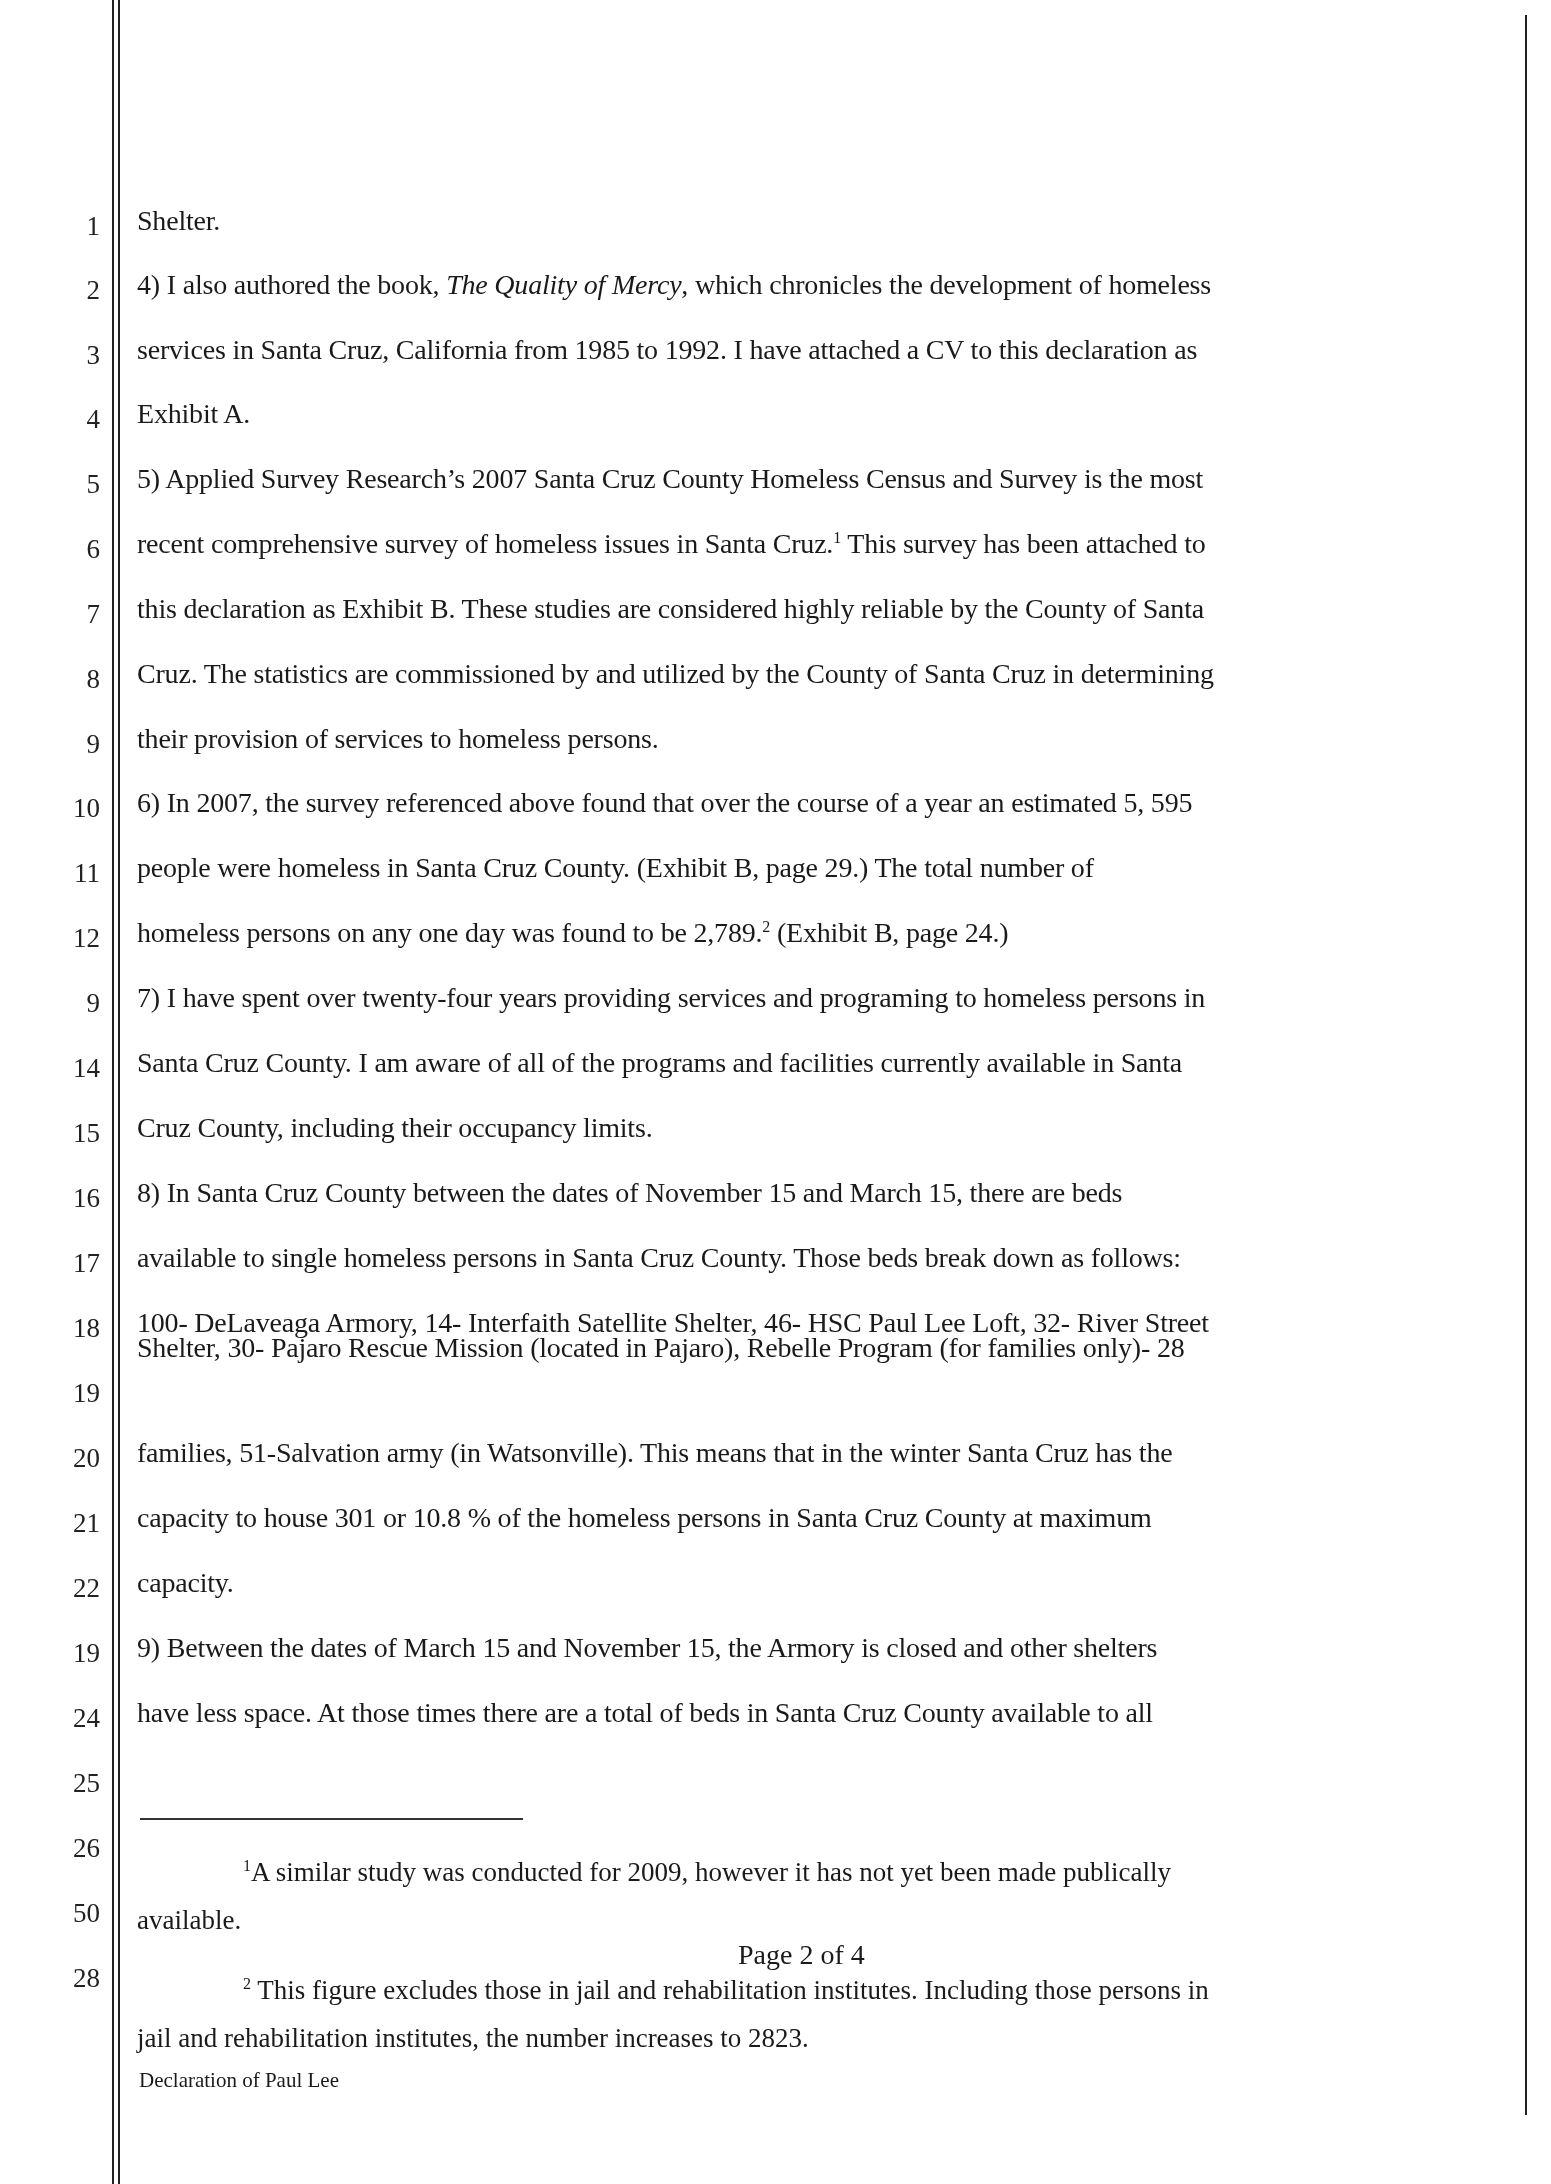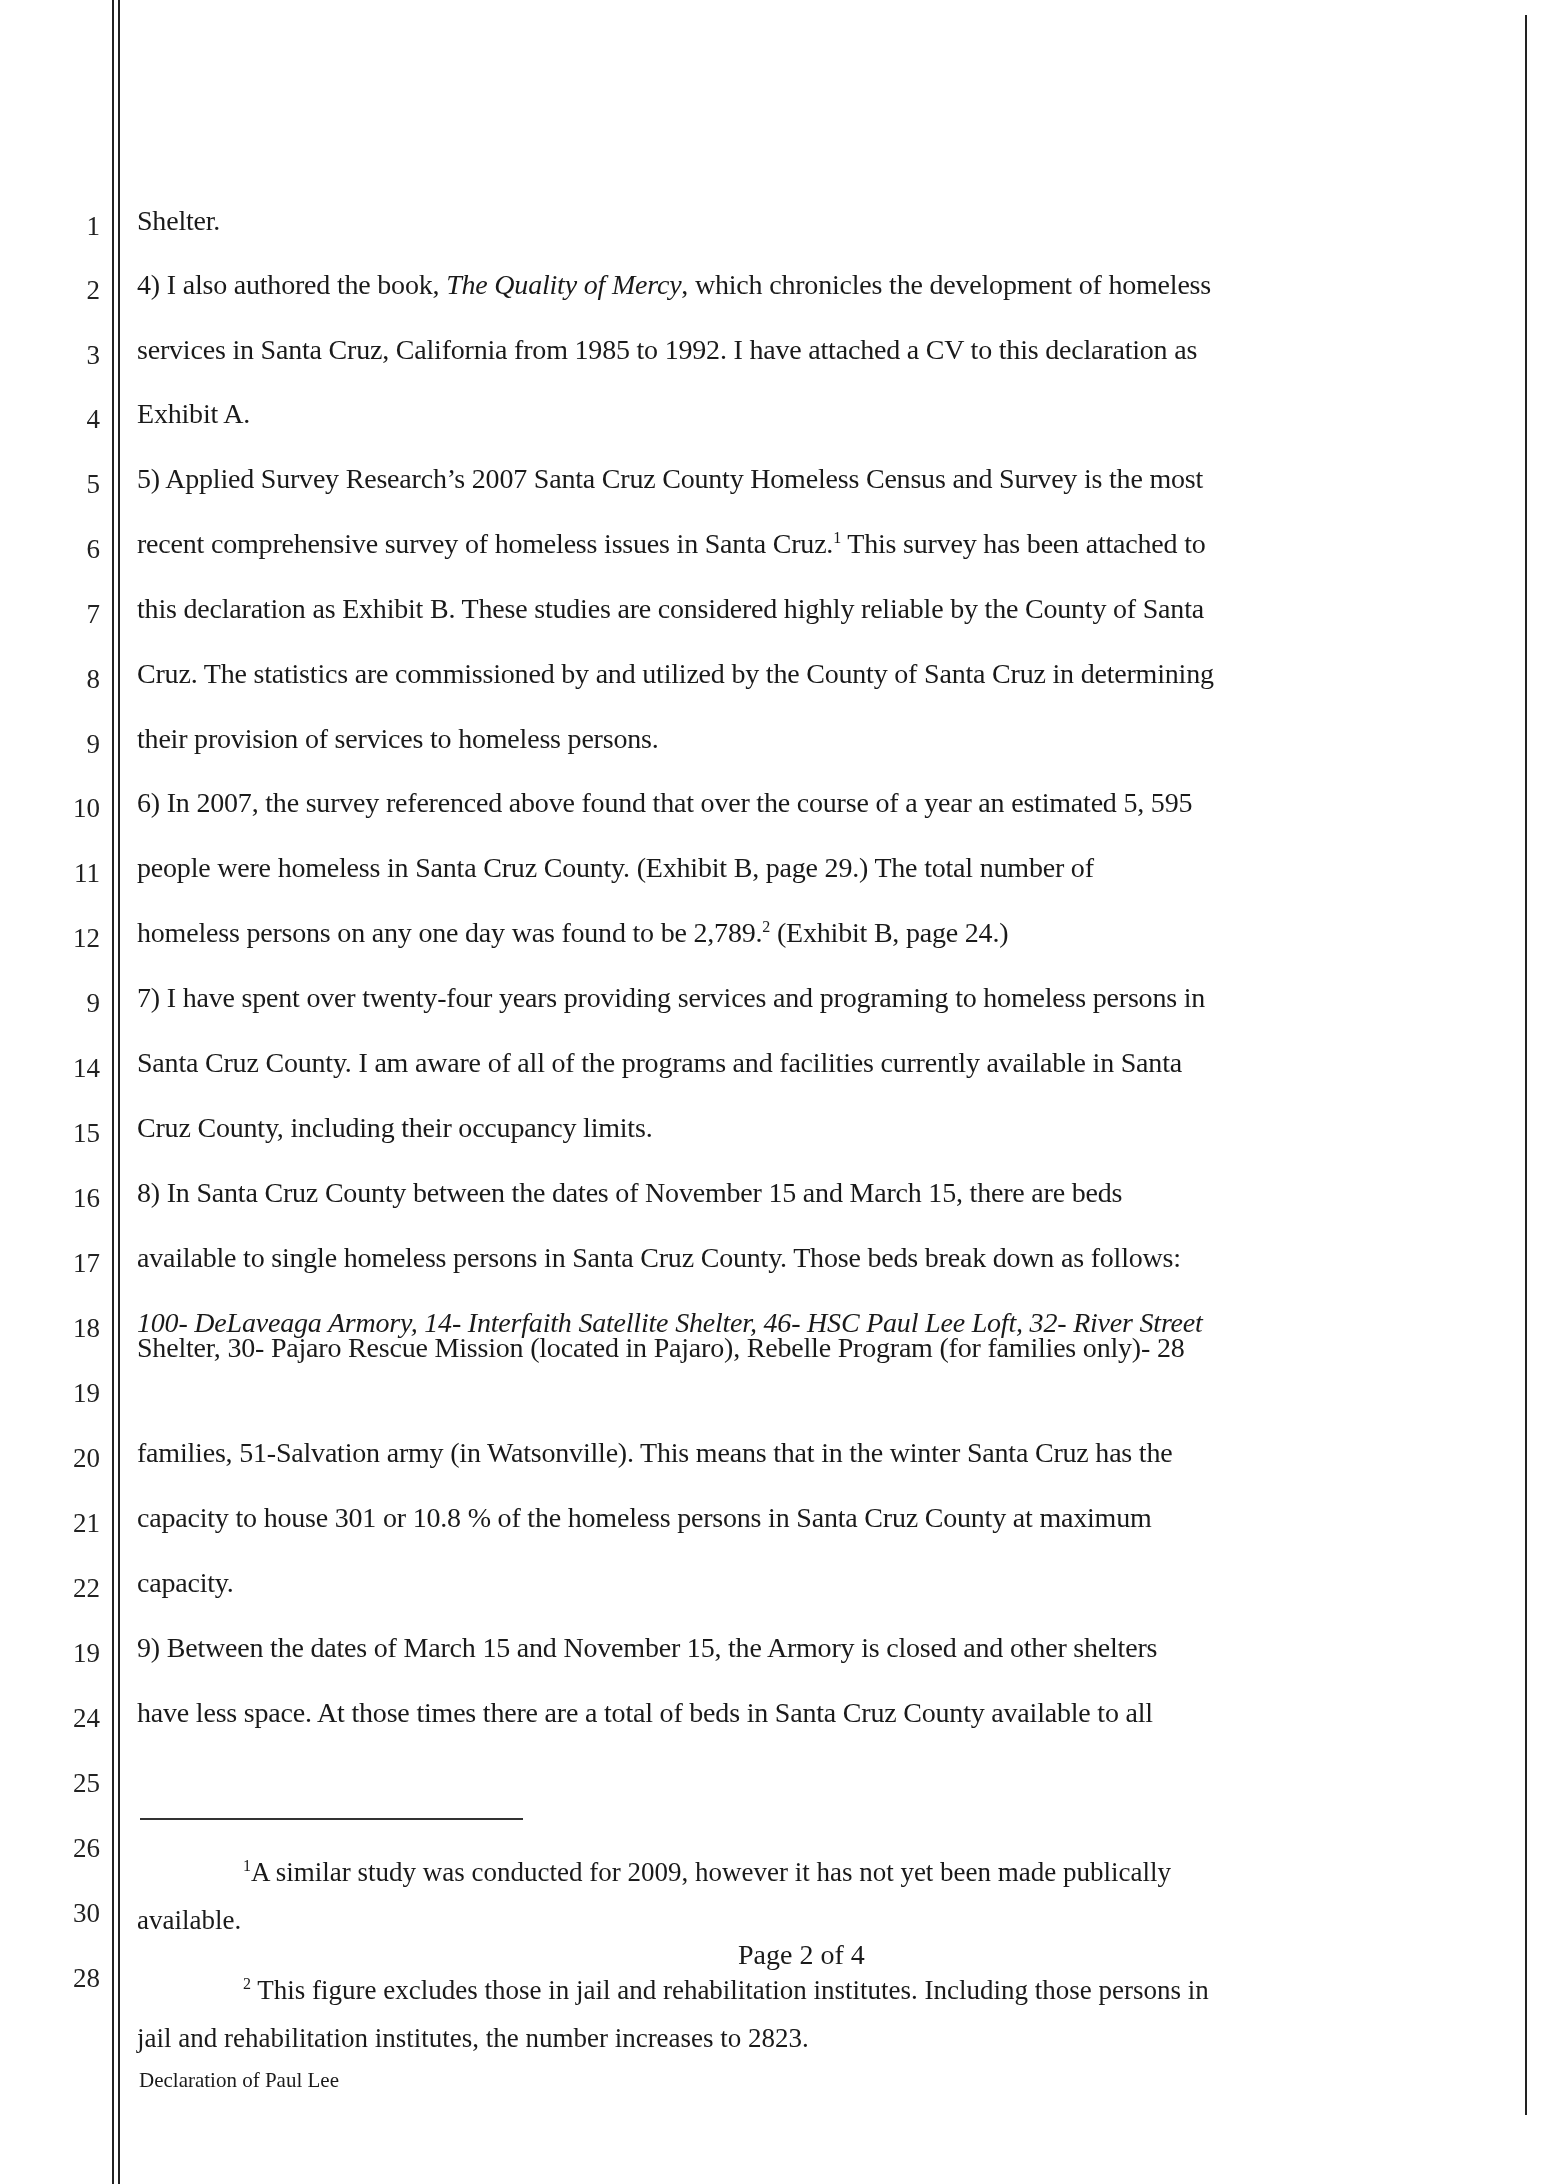--- a/index.html
+++ b/index.html
@@ -43,21 +43,21 @@
     <div class="lnum" style="top: 1248px;">17</div>
     <div class="lnum" style="top: 1313px;">18</div>
     <div class="lnum" style="top: 1378px;">19</div>
     <div class="lnum" style="top: 1443px;">20</div>
     <div class="lnum" style="top: 1508px;">21</div>
     <div class="lnum" style="top: 1573px;">22</div>
     <div class="lnum" style="top: 1638px;">19</div>
     <div class="lnum" style="top: 1703px;">24</div>
     <div class="lnum" style="top: 1768px;">25</div>
     <div class="lnum" style="top: 1833px;">26</div>
-    <div class="lnum" style="top: 1898px;">30</div>
+    <div class="lnum" style="top: 1898px;">50</div>
     <div class="lnum" style="top: 1963px;">28</div>
   </div>
 
 <div id="lines">
     <div class="line" style="top: 205px;">Shelter.</div>
     <div class="line" style="top: 269px;">4) I also authored the book, <i>The Quality of Mercy</i>, which chronicles the development of homeless</div>
     <div class="line" style="top: 334px;">services in Santa Cruz, California from 1985 to 1992.  I have attached a CV to this declaration as</div>
     <div class="line" style="top: 398px;">Exhibit A.</div>
     <div class="line" style="top: 463px;">5) Applied Survey Research’s 2007 Santa Cruz County Homeless Census and Survey is the most</div>
     <div class="line" style="top: 528px;">recent comprehensive survey of homeless issues in Santa Cruz.<span class="sup">1</span>   This survey has been attached to</div>
@@ -65,21 +65,21 @@
     <div class="line" style="top: 658px;">Cruz.  The statistics are commissioned by and utilized by the County of Santa Cruz in determining</div>
     <div class="line" style="top: 723px;">their provision of services to homeless persons.</div>
     <div class="line" style="top: 787px;">6) In 2007, the survey referenced above found that over the course of a year an estimated 5, 595</div>
     <div class="line" style="top: 852px;">people were homeless in Santa Cruz County.  (Exhibit B, page 29.)   The total number of</div>
     <div class="line" style="top: 917px;">homeless persons on any one day was found to be 2,789.<span class="sup">2</span>  (Exhibit B, page 24.)</div>
     <div class="line" style="top: 982px;">7) I have spent over twenty-four years providing services and programing to homeless persons in</div>
     <div class="line" style="top: 1047px;">Santa Cruz County.  I am aware of all of the programs and facilities currently available in Santa</div>
     <div class="line" style="top: 1112px;">Cruz County, including their occupancy limits.</div>
     <div class="line" style="top: 1177px;">8)  In Santa Cruz County between the dates of November 15 and March 15, there are  beds</div>
     <div class="line" style="top: 1242px;">available to single homeless persons in Santa Cruz County.  Those beds break down as follows:</div>
-    <div class="line" style="top: 1307px; font-style: italic;">100- DeLaveaga Armory, 14- Interfaith Satellite Shelter, 46- HSC Paul Lee Loft, 32- River Street</div>
+    <div class="line" style="top: 1307px;">100- DeLaveaga Armory, 14- Interfaith Satellite Shelter, 46- HSC Paul Lee Loft, 32- River Street</div>
     <div class="line" style="top: 1332px;">Shelter, 30- Pajaro Rescue Mission (located in Pajaro), Rebelle Program (for families only)- 28</div>
     <div class="line" style="top: 1437px;">families, 51-Salvation army (in Watsonville).  This means that in the winter Santa Cruz has the</div>
     <div class="line" style="top: 1502px;">capacity to house 301 or 10.8 % of the homeless persons in Santa Cruz County at maximum</div>
     <div class="line" style="top: 1567px;">capacity.</div>
     <div class="line" style="top: 1632px;">9)  Between the dates of March 15 and November 15, the Armory is closed and other shelters</div>
     <div class="line" style="top: 1697px;">have less space.  At those times there are a total of  beds in Santa Cruz County available to all</div>
   </div>
 
 <div class="fnrule"></div>
 

